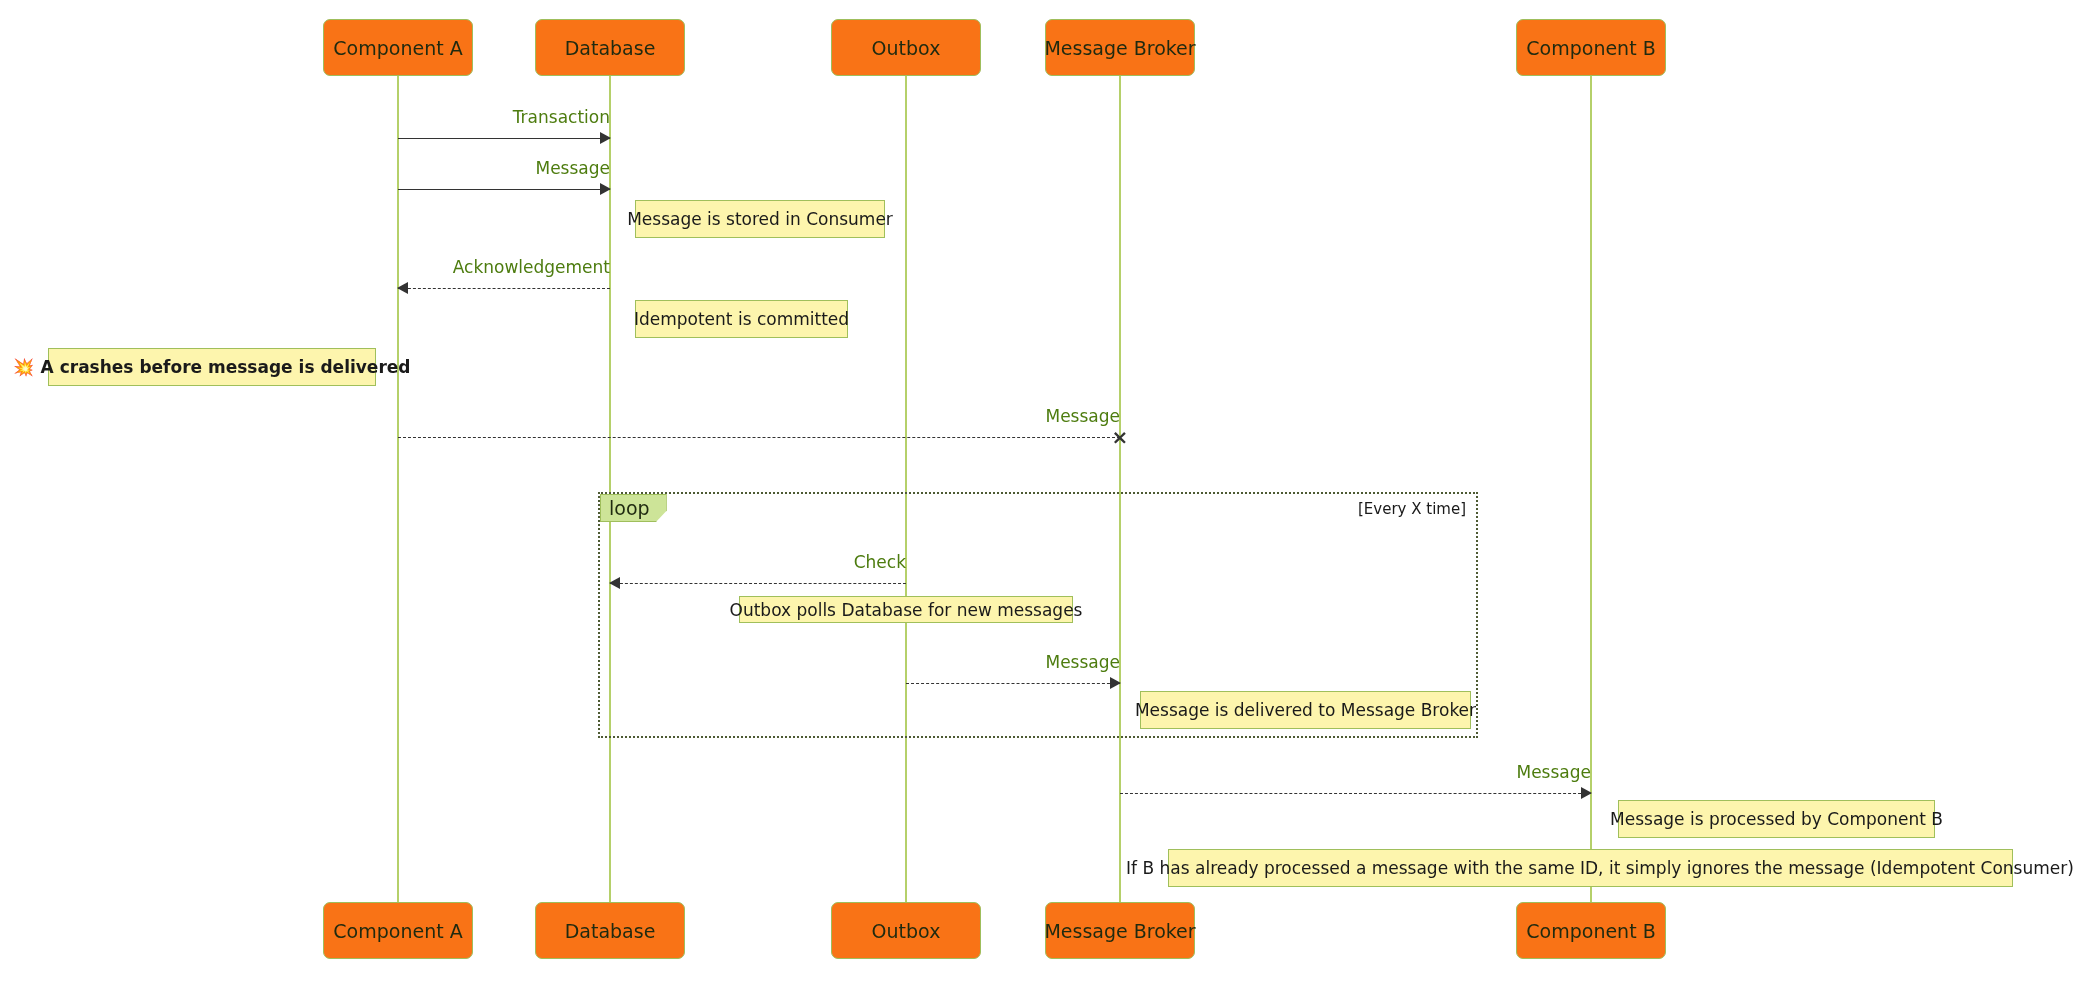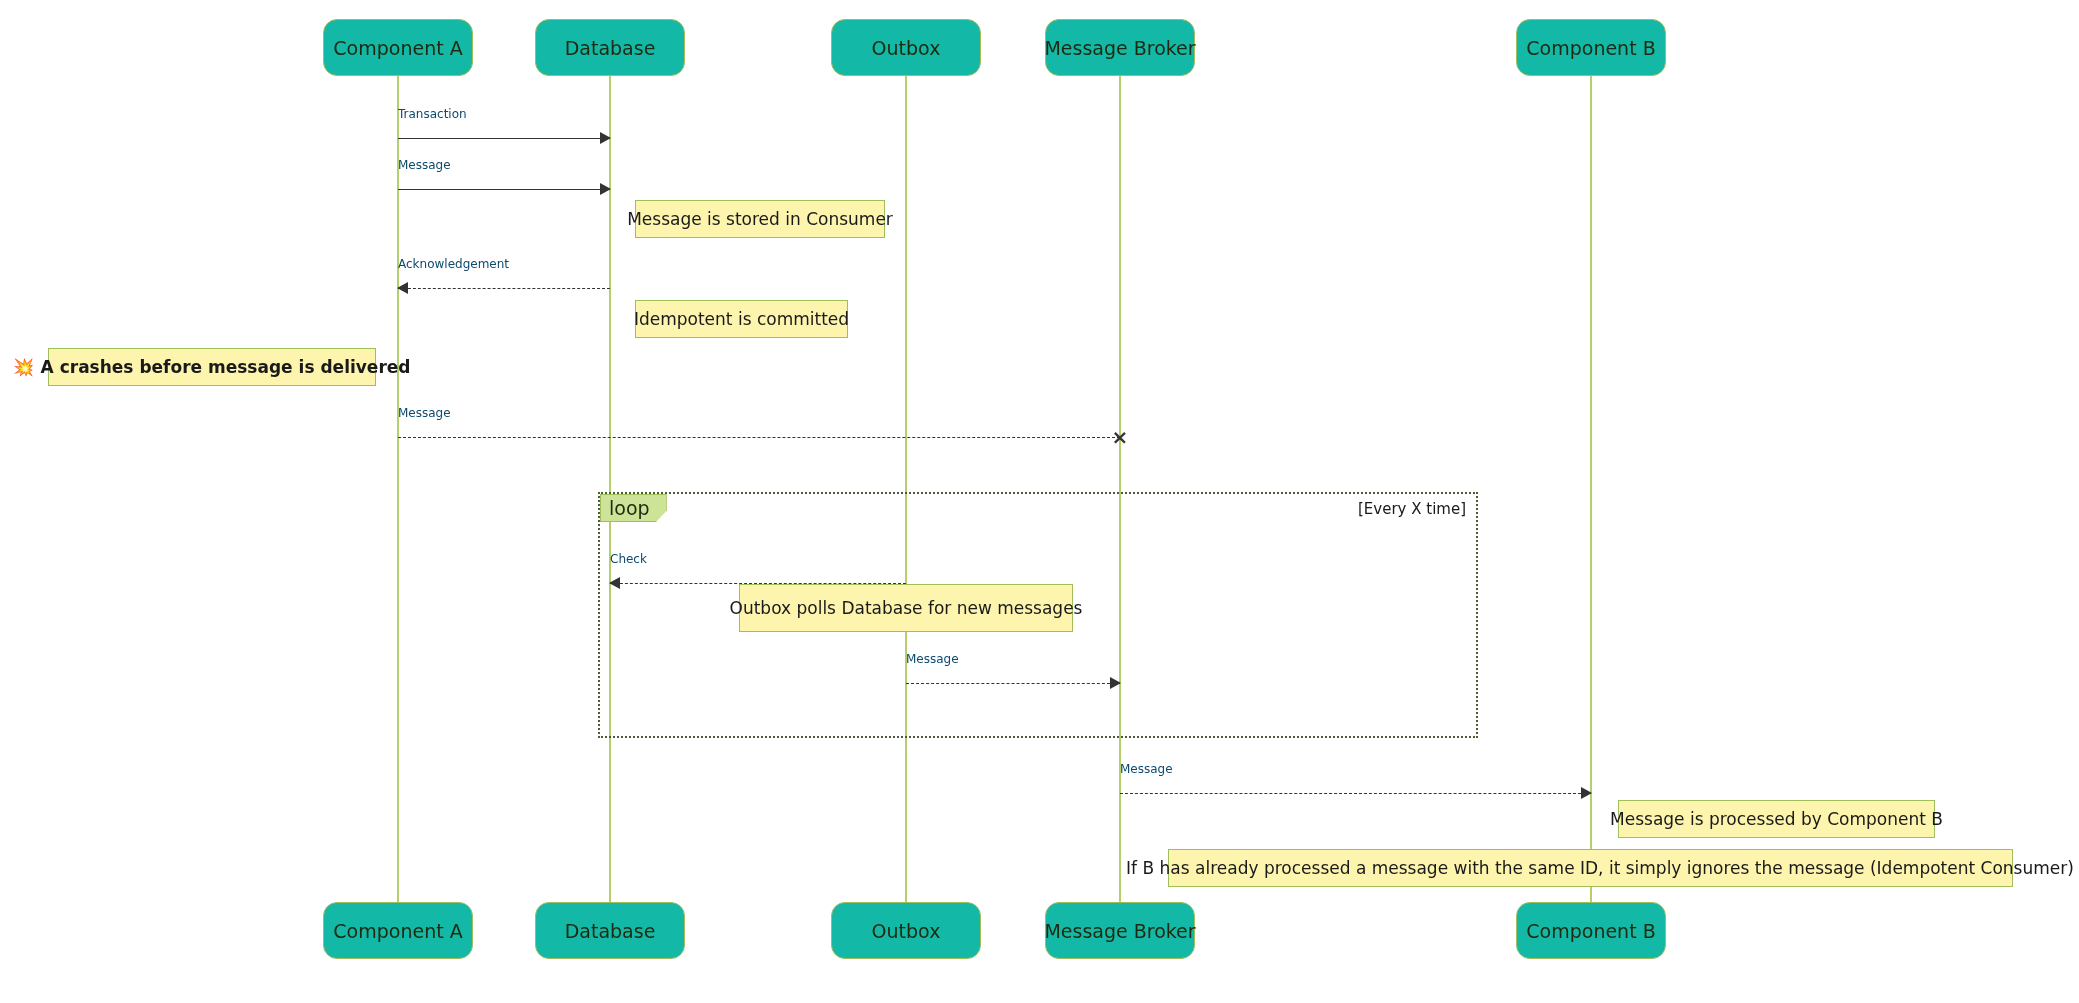--- a/index.html
+++ b/index.html
@@ -7,23 +7,23 @@
     width:2079px;height:1003px;
     background:#ffffff;
     font-family:"DejaVu Sans", sans-serif;
     overflow:hidden;
   }
   #stage{position:relative;width:2079px;height:1003px;}
 
   
   .participant{
     position:absolute;
-    background:#14b8a6;
+    background:#f97316;
     border:1px solid #9fbe5c;
-    border-radius:14px;
+    border-radius:7px;
     box-sizing:border-box;
     display:flex;align-items:center;justify-content:center;
     color:#1f2a10;
     font-size:19px;
     white-space:nowrap;
   }
   .lifeline{
     position:absolute;
     width:2px;
     background:#b5d06a;
@@ -40,23 +40,23 @@
     position:absolute;top:-6px;width:0;height:0;
     border-top:6px solid transparent;
     border-bottom:6px solid transparent;
   }
   .msg.right .head{right:-1px;border-left:11px solid #333333;}
   .msg.left  .head{left:-1px; border-right:11px solid #333333;}
   .msg .label{
     position:absolute;
     left:0;width:100%;
     top:-31px;
-    text-align:left;
-    font-size:12px;
-    color:#0c4a6e;
+    text-align:right;
+    font-size:17px;
+    color:#4d7c0f;
     white-space:nowrap;
   }
   .cross{
     position:absolute;
     font-size:20px;line-height:1;
     color:#333333;
     font-weight:600;
     transform:translate(-50%,-50%);
   }
 
@@ -140,21 +140,22 @@
       <div class="label">Message</div>
     </div>
     <div class="msg dashed right" style="left: 1120px; width: 471px; top: 793px;">
       <div class="line"></div>
       <div class="head"></div>
       <div class="label">Message</div>
     </div>
     <div class="note" style="left: 635px; top: 200px; width: 250px; height: 38px;">Message is stored in Consumer</div>
     <div class="note" style="left: 635px; top: 300px; width: 213px; height: 38px;">Idempotent is committed</div>
     <div class="note" style="left: 48px; top: 348px; width: 328px; height: 38px; font-weight: bold;">💥 A crashes before message is delivered</div>
-    <div class="note" style="left: 739px; top: 584px; width: 334px; height: 48px;">Outbox polls Database for new messages</div>
+    <div class="note" style="left: 739px; top: 596px; width: 334px; height: 27px;">Outbox polls Database for new messages</div>
+    <div class="note" style="left: 1140px; top: 691px; width: 331px; height: 38px;">Message is delivered to Message Broker</div>
     <div class="note" style="left: 1618px; top: 800px; width: 317px; height: 38px;">Message is processed by Component B</div>
     <div class="note" style="left: 1168px; top: 849px; width: 845px; height: 38px; padding-left: 33px;">If B has already processed a message with the same ID, it simply ignores the message (Idempotent Consumer)</div>
     <div class="participant" style="left: 323px; top: 19px; width: 150px; height: 57px;">Component A</div>
     <div class="participant" style="left: 323px; top: 902px; width: 150px; height: 57px;">Component A</div>
     <div class="participant" style="left: 535px; top: 19px; width: 150px; height: 57px;">Database</div>
     <div class="participant" style="left: 535px; top: 902px; width: 150px; height: 57px;">Database</div>
     <div class="participant" style="left: 831px; top: 19px; width: 150px; height: 57px;">Outbox</div>
     <div class="participant" style="left: 831px; top: 902px; width: 150px; height: 57px;">Outbox</div>
     <div class="participant" style="left: 1045px; top: 19px; width: 150px; height: 57px;">Message Broker</div>
     <div class="participant" style="left: 1045px; top: 902px; width: 150px; height: 57px;">Message Broker</div>

